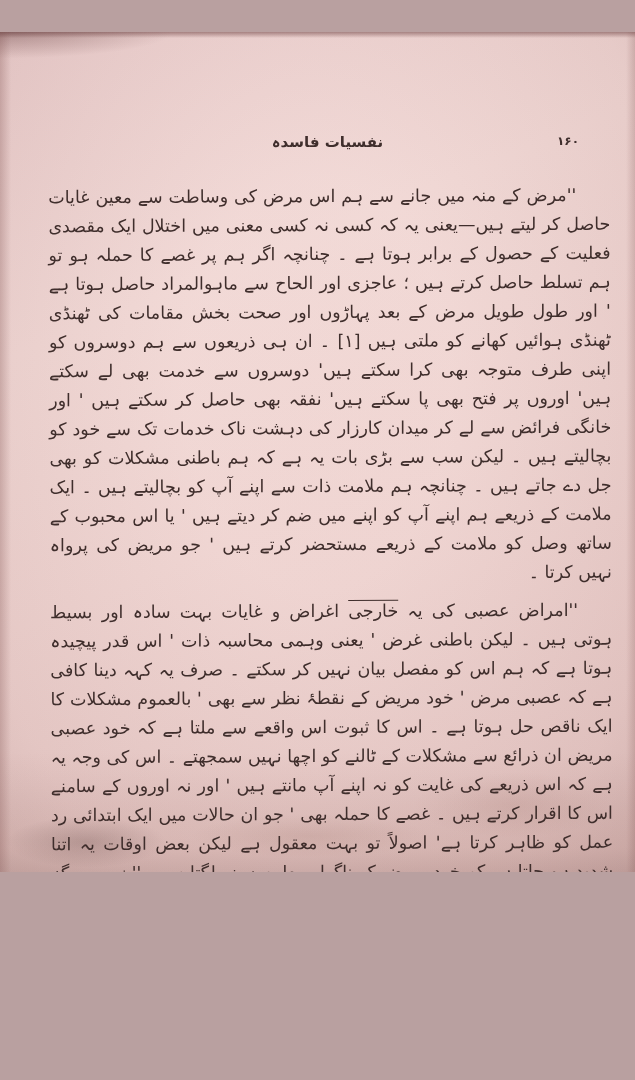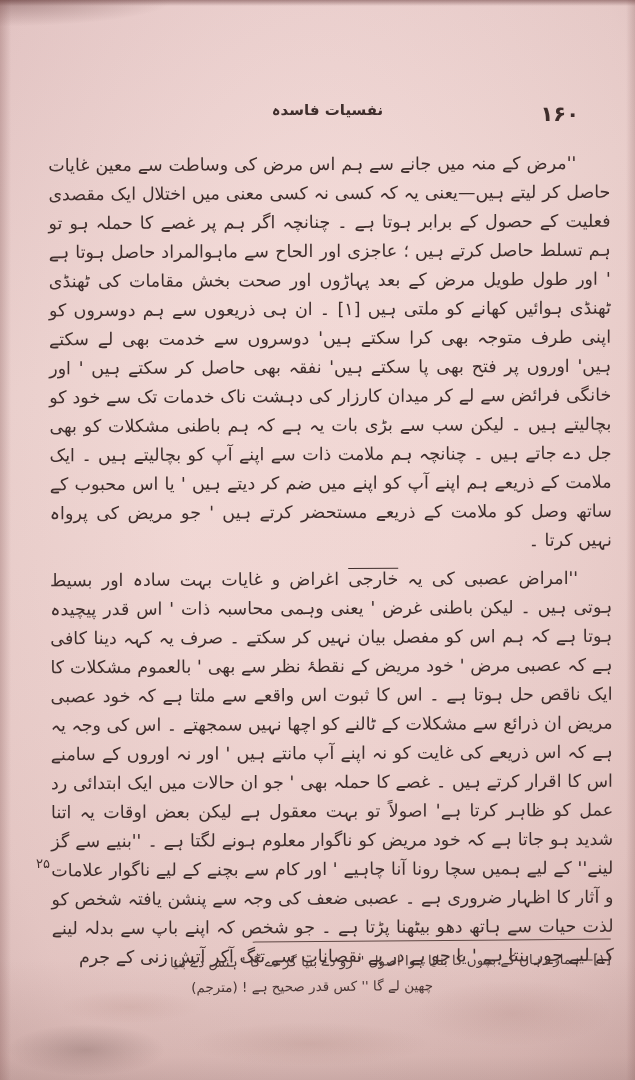--- a/index.html
+++ b/index.html
@@ -3,25 +3,26 @@
 <meta charset="utf-8">
 <style>
   html, body {
     margin: 0;
     padding: 0;
     background: #b9a0a0;
   }
   .page {
     position: relative;
     width: 635px;
-    height: 1080px;
+    height: 840px;
     overflow: hidden;
     background: linear-gradient(158deg, #ebcecd 0%, #f0d6d3 30%, #eed2cf 55%, #e9cbc8 82%, #e4c5c2 100%);
     font-family: "DejaVu Sans", sans-serif;
     color: #3f2e2c;
+    margin-top: 32px;
   }
   
   .overlay { position: absolute; pointer-events: none; }
   .vignette { inset: 0; z-index: 3;
     background: radial-gradient(ellipse at 50% 42%, rgba(255,246,243,0.10) 30%, rgba(115,72,70,0.07) 82%, rgba(100,60,58,0.14) 100%); }
   .edge-top { top: 0; left: 0; right: 0; height: 6px; z-index: 4;
     background: linear-gradient(to bottom, rgba(110,66,66,0.55), rgba(110,66,66,0)); }
   .corner-tl { top: 0; left: 0; width: 170px; height: 26px; z-index: 4;
     background: radial-gradient(ellipse at 0% 0%, rgba(88,48,48,0.38), rgba(88,48,48,0) 72%); }
   .edge-left { top: 0; left: 0; bottom: 0; width: 11px; z-index: 4;
@@ -41,21 +42,21 @@
 
   
   .header { position: absolute; top: 101px; left: 0; right: 0; height: 26px; z-index: 5; }
   .running-title {
     position: absolute; left: 0; right: 0; top: 0;
     text-align: center; transform: translateX(10px);
     font-size: 15px; font-weight: bold; direction: rtl;
   }
   .page-number {
     position: absolute; right: 56px; top: 1px;
-    font-size: 21px; font-weight: bold; direction: rtl;
+    font-size: 12px; font-weight: bold; direction: rtl;
   }
 
   
   .body-text {
     position: absolute; top: 150px; left: 50px; right: 23px; z-index: 5;
     direction: rtl; text-align: justify;
     font-size: 17.5px; line-height: 29px;
     transform: rotate(-0.25deg);
   }
   .body-text p { margin: 0; text-indent: 34px; }

